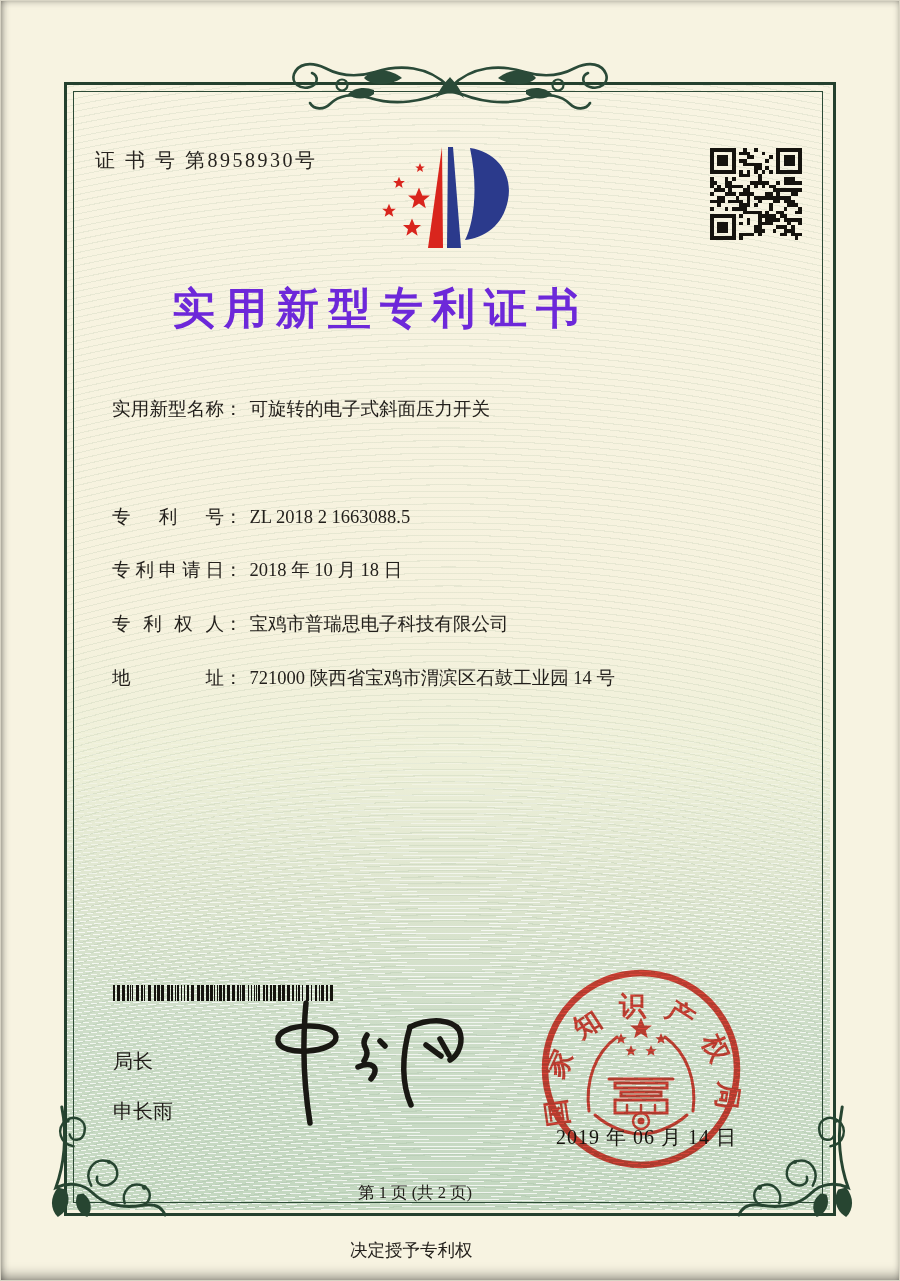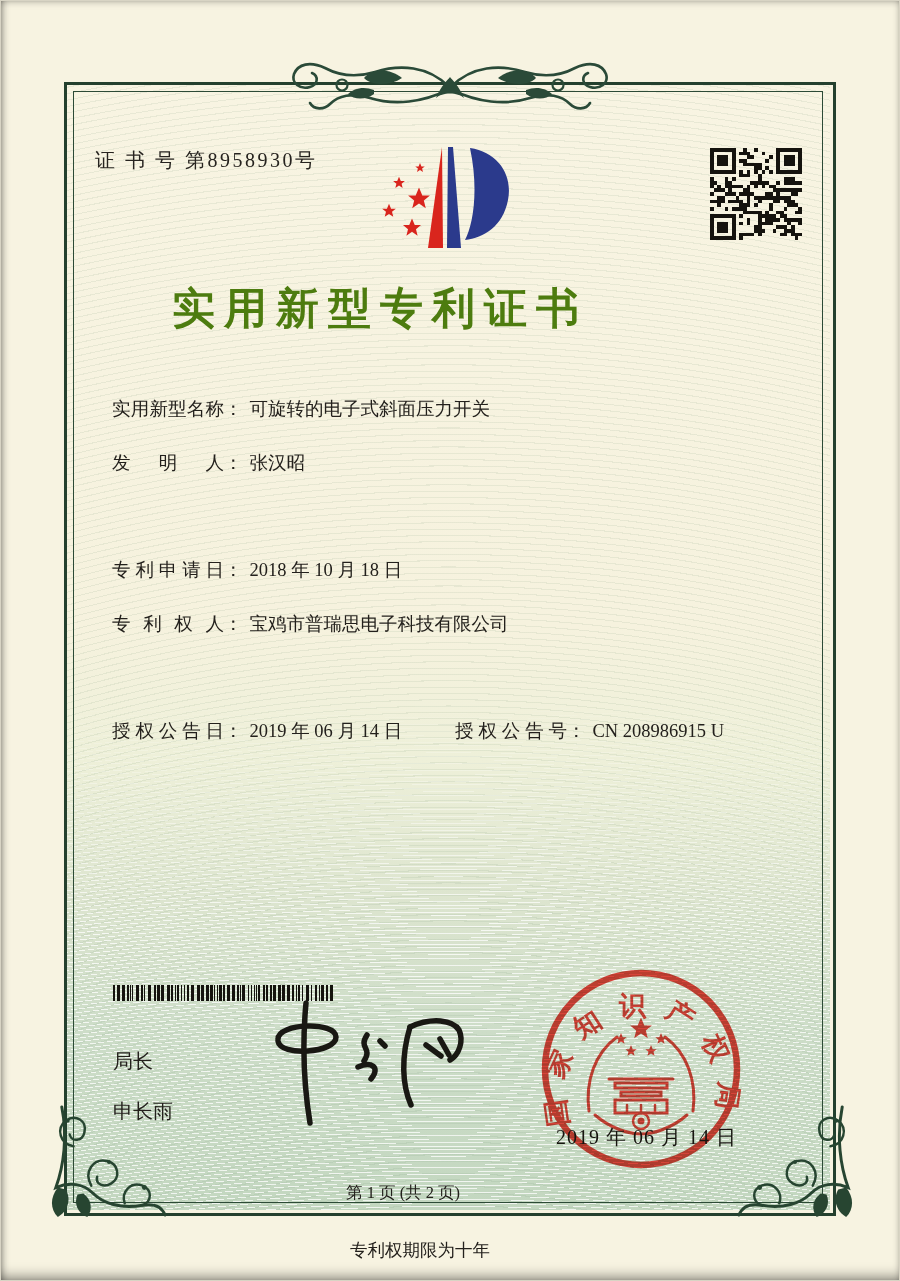--- a/index.html
+++ b/index.html
@@ -22,32 +22,32 @@
   .waves-bottom::after{content:"";position:absolute;inset:0;
     background:repeating-radial-gradient(150% 120% at 50% 235%, rgba(255,255,255,.75) 0 1.3px, rgba(0,0,0,0) 1.3px 6.5px);
     -webkit-mask-image:linear-gradient(180deg,transparent 0%,#000 45%);
     mask-image:linear-gradient(180deg,transparent 0%,#000 45%);}
   .frame-outer{position:absolute;left:64px;top:82px;width:766px;height:1128px;border:3px solid #24402e;}
   .frame-inner{position:absolute;left:73px;top:91px;width:748px;height:1110px;border:1px solid #2c4a36;}
   svg.deco{position:absolute;}
   
   .certno{position:absolute;left:95px;top:147px;font-size:20px;letter-spacing:2.5px;color:#26231f;}
   .title{position:absolute;left:0;top:280px;width:760px;text-align:center;
-    font-size:43px;font-weight:bold;letter-spacing:9px;color:#4d7c0f;}
+    font-size:43px;font-weight:bold;letter-spacing:9px;color:#6d28d9;}
   .frow{position:absolute;left:112px;font-size:18.5px;white-space:nowrap;color:#23201c;}
   .flabel{display:inline-block;width:112px;text-align:justify;text-align-last:justify;vertical-align:bottom;}
   .fcolon{margin-right:7px;}
   .grant{position:absolute;left:343px;top:0;white-space:nowrap;}
   .bodytext{position:absolute;left:97px;top:756px;width:723px;font-size:17.5px;line-height:29.5px;
     text-align:justify;color:#23201c;}
   .bodytext p{margin:0;text-indent:37px;}
   .sig-title{position:absolute;left:113px;top:1048px;font-size:20px;color:#23201c;font-family:"Liberation Sans","DejaVu Sans",sans-serif;}
   .sig-name{position:absolute;left:113px;top:1086px;font-size:20px;color:#23201c;font-family:"Liberation Sans","DejaVu Sans",sans-serif;margin-top:12px;}
   .issue-date{position:absolute;left:556px;top:1124px;font-size:20px;letter-spacing:1px;color:#16140f;z-index:6;}
-  .page-footer{position:absolute;left:346px;top:1182px;font-size:16.5px;color:#23201c;}
+  .page-footer{position:absolute;left:358px;top:1182px;font-size:16.5px;color:#23201c;}
   .back-note{position:absolute;left:350px;top:1238px;font-size:17.5px;color:#23201c;}
   
   .qr{position:absolute;left:710px;top:148px;width:92px;height:92px;
     display:grid;grid-template-columns:repeat(25,1fr);grid-template-rows:repeat(25,1fr);}
   .qr div{background:transparent;}
   .qr div.m{background:#15130e;}
   .barcode{position:absolute;left:113px;top:985px;width:228px;height:16px;display:flex;align-items:stretch;}
   .barcode div{background:#15130e;height:100%;}
   .seal{position:absolute;left:535px;top:963px;z-index:5;mix-blend-mode:multiply;opacity:.92;}
   .signature{position:absolute;left:240px;top:995px;z-index:4;}
@@ -742,34 +742,31 @@
       <div></div>
       <div class="m"></div>
       <div></div>
     </div>
 
   <div class="title">实用新型专利证书</div>
 
   <div class="frow" style="top:396px">
     <span class="flabel">实用新型名称</span><span class="fcolon">：</span><span class="fvalue">可旋转的电子式斜面压力开关</span>
   </div>
-  <div class="frow" style="top:450px">
-    <span class="flabel">发明人</span><span class="fcolon">：</span><span class="fvalue">张汉昭</span>
+  <div class="frow" style="top:504px">
+    <span class="flabel">专利号</span><span class="fcolon">：</span><span class="fvalue">ZL 2018 2 1663088.5</span>
   </div>
   <div class="frow" style="top:557px">
     <span class="flabel">专利申请日</span><span class="fcolon">：</span><span class="fvalue">2018 年 10 月 18 日</span>
   </div>
   <div class="frow" style="top:611px">
     <span class="flabel">专利权人</span><span class="fcolon">：</span><span class="fvalue">宝鸡市普瑞思电子科技有限公司</span>
   </div>
-  <div class="frow" style="top:718px">
-    <span class="flabel">授权公告日</span><span class="fcolon">：</span><span class="fvalue">2019 年 06 月 14 日</span>
-    <span class="grant">
-      <span class="flabel">授权公告号</span><span class="fcolon">：</span><span class="fvalue">CN 208986915 U</span>
-    </span>
+  <div class="frow" style="top:665px">
+    <span class="flabel">地址</span><span class="fcolon">：</span><span class="fvalue">721000  陕西省宝鸡市渭滨区石鼓工业园 14 号</span>
   </div>
 
   <div class="bodytext">
   </div>
 
   <div class="barcode" id="barcode">
       <div style="width: 2px; margin-right: 2px;"></div>
       <div style="width: 3px; margin-right: 2px;"></div>
       <div style="width: 3px; margin-right: 2px;"></div>
       <div style="width: 2px; margin-right: 1px;"></div>
@@ -868,15 +865,15 @@
       <use href="#star" transform="translate(126,76) scale(0.6)"></use>
       <use href="#star" transform="translate(96,88) scale(0.6)"></use>
       <use href="#star" transform="translate(116,88) scale(0.6)"></use>
       <circle cx="106" cy="158" r="3.5"></circle>
     </g>
   </svg>
 
   <div class="issue-date">2019 年 06 月 14 日</div>
 
   <div class="page-footer">第 1 页 (共 2 页)</div>
-  <div class="back-note">专利权期限为十年</div>
+  <div class="back-note">决定授予专利权</div>
 
 </div>
 
 </body></html>

